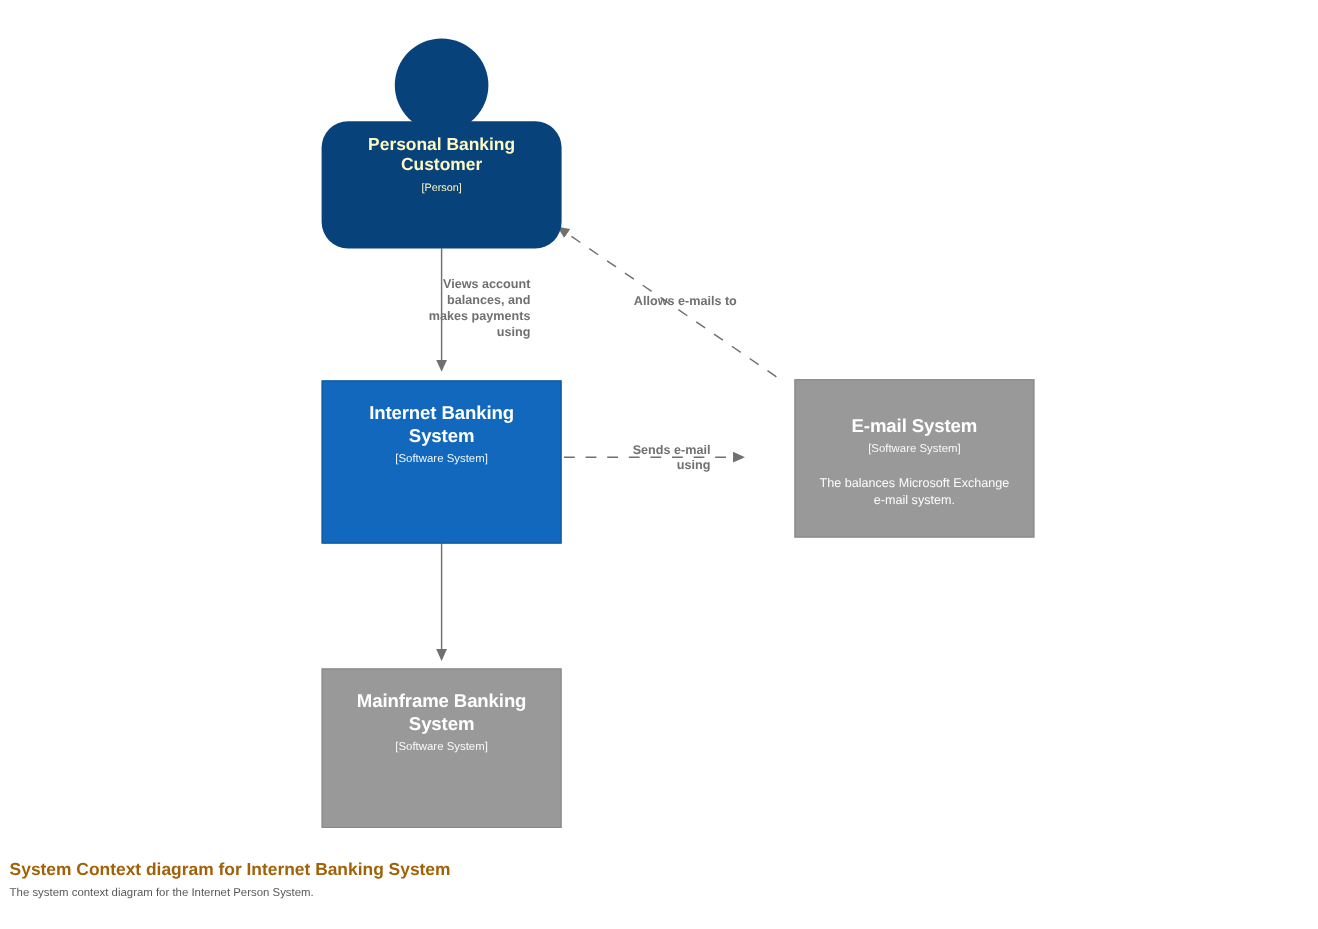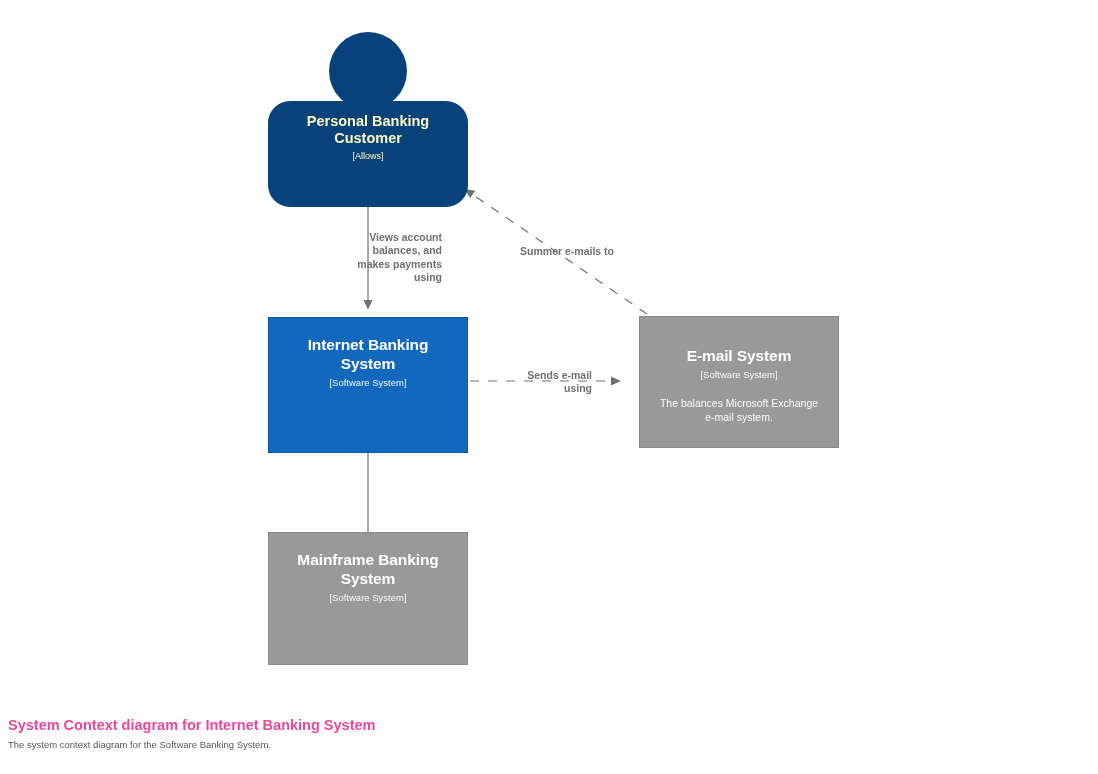--- a/index.html
+++ b/index.html
@@ -98,26 +98,26 @@
   .sys-external {
     background: #999999;
     border: 1px solid #8a8a8a;
   }
 
   #node-internet-banking {
     left: 268px; top: 317px;
     width: 200px; height: 136px;
   }
   #node-email {
-    left: 639px; top: 316px;
+    left: 662px; top: 316px;
     width: 200px; height: 132px;
     padding-top: 30px;
   }
   #node-mainframe {
-    left: 268px; top: 532px;
+    left: 268px; top: 557px;
     width: 200px; height: 133px;
   }
 
   
   .edge-label {
     position: absolute;
     color: #707070;
     font-size: 10.5px;
     font-weight: bold;
     line-height: 1.28;
@@ -131,21 +131,21 @@
 
   
   #footer {
     position: absolute;
     left: 8px; top: 716px;
     width: 1080px;
   }
   #footer .caption {
     font-size: 14.5px;
     font-weight: bold;
-    color: #ec4899;
+    color: #a16207;
     line-height: 1.35;
   }
   #footer .sub {
     font-size: 9.5px;
     color: #585858;
     line-height: 1.5;
     margin-top: 2px;
   }
 </style>
 </head>
@@ -174,21 +174,21 @@
 
     <g>
       <line x1="647" y1="314" x2="466" y2="190" stroke="#707070" stroke-width="1.2" stroke-dasharray="9 9" marker-end="url(#arrow)"></line>
     </g>
   </svg>
 
   <div class="person-wrap">
     <div class="person-head"></div>
     <div class="person-body">
       <div class="title">Personal Banking Customer</div>
-      <div class="meta">[Allows]</div>
+      <div class="meta">[Person]</div>
     </div>
   </div>
 
   <div class="node sys-internal" id="node-internet-banking">
     <div class="title">Internet Banking System</div>
     <div class="meta">[Software System]</div>
   </div>
 
   <div class="node sys-external" id="node-email">
     <div class="title">E-mail System</div>
@@ -203,20 +203,20 @@
 
   <div class="edge-label" id="label-views">Views account
 balances, and
 makes payments
 using</div>
 
 
   <div class="edge-label" id="label-sends-using">Sends e-mail
 using</div>
 
-  <div class="edge-label" id="label-sends-emails-to">Summer e-mails to</div>
+  <div class="edge-label" id="label-sends-emails-to">Allows e-mails to</div>
 
 </div>
 
 <div id="footer">
   <div class="caption">System Context diagram for Internet Banking System</div>
-  <div class="sub">The system context diagram for the Software Banking System.</div>
+  <div class="sub">The system context diagram for the Internet Person System.</div>
 </div>
 
 </body></html>

